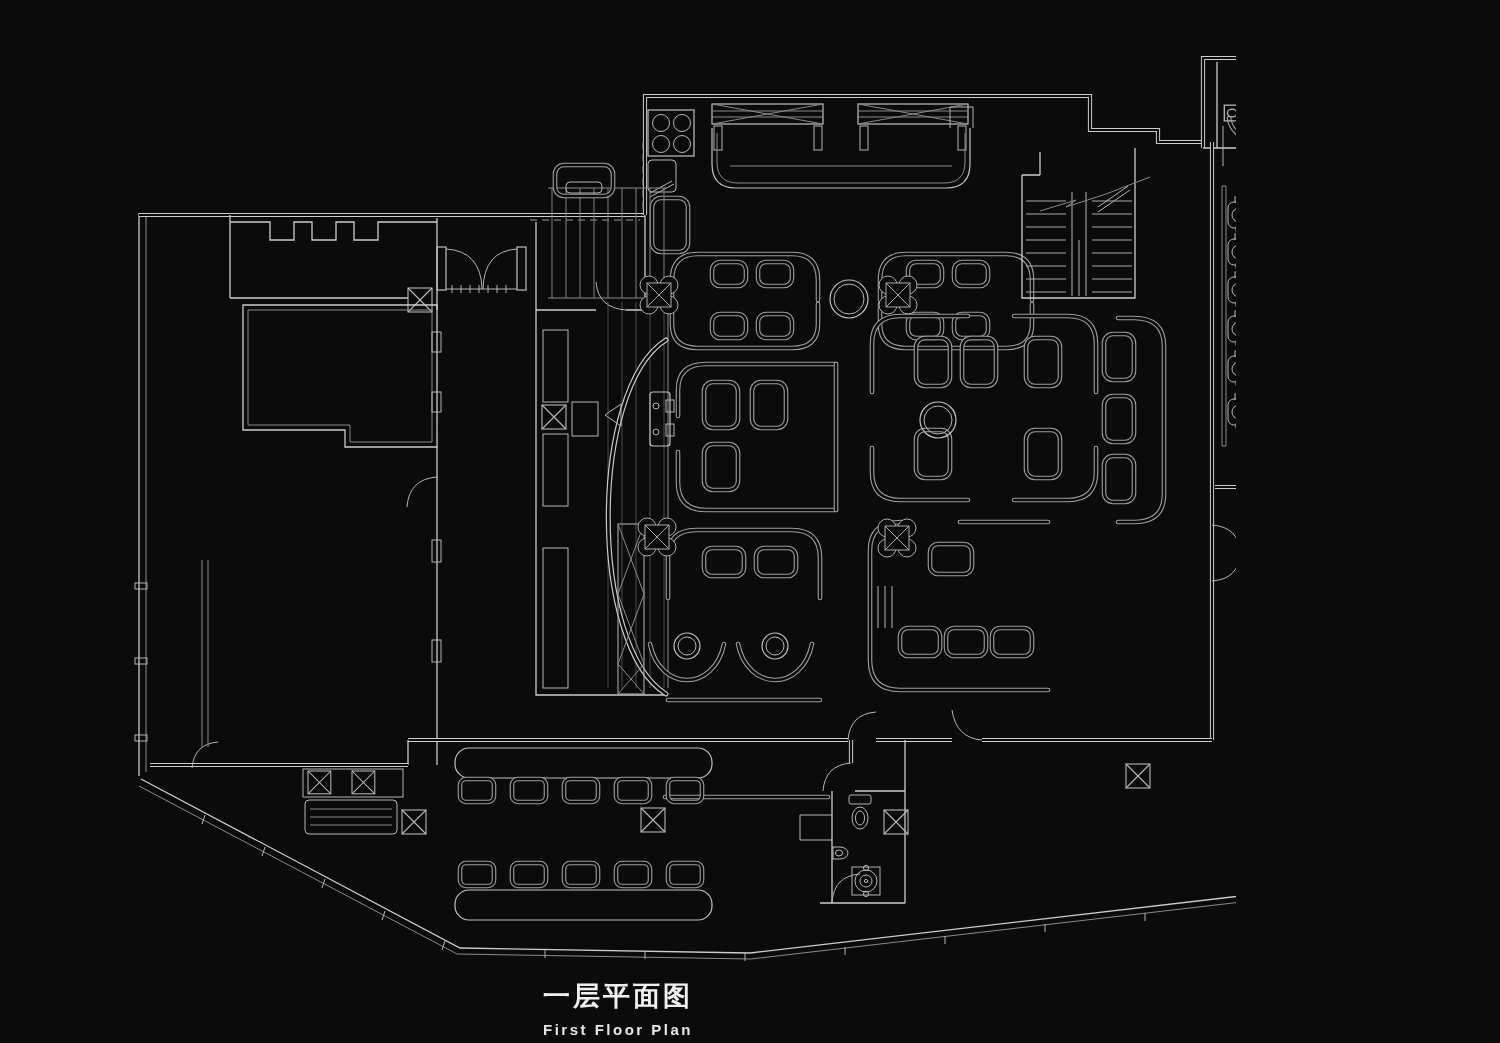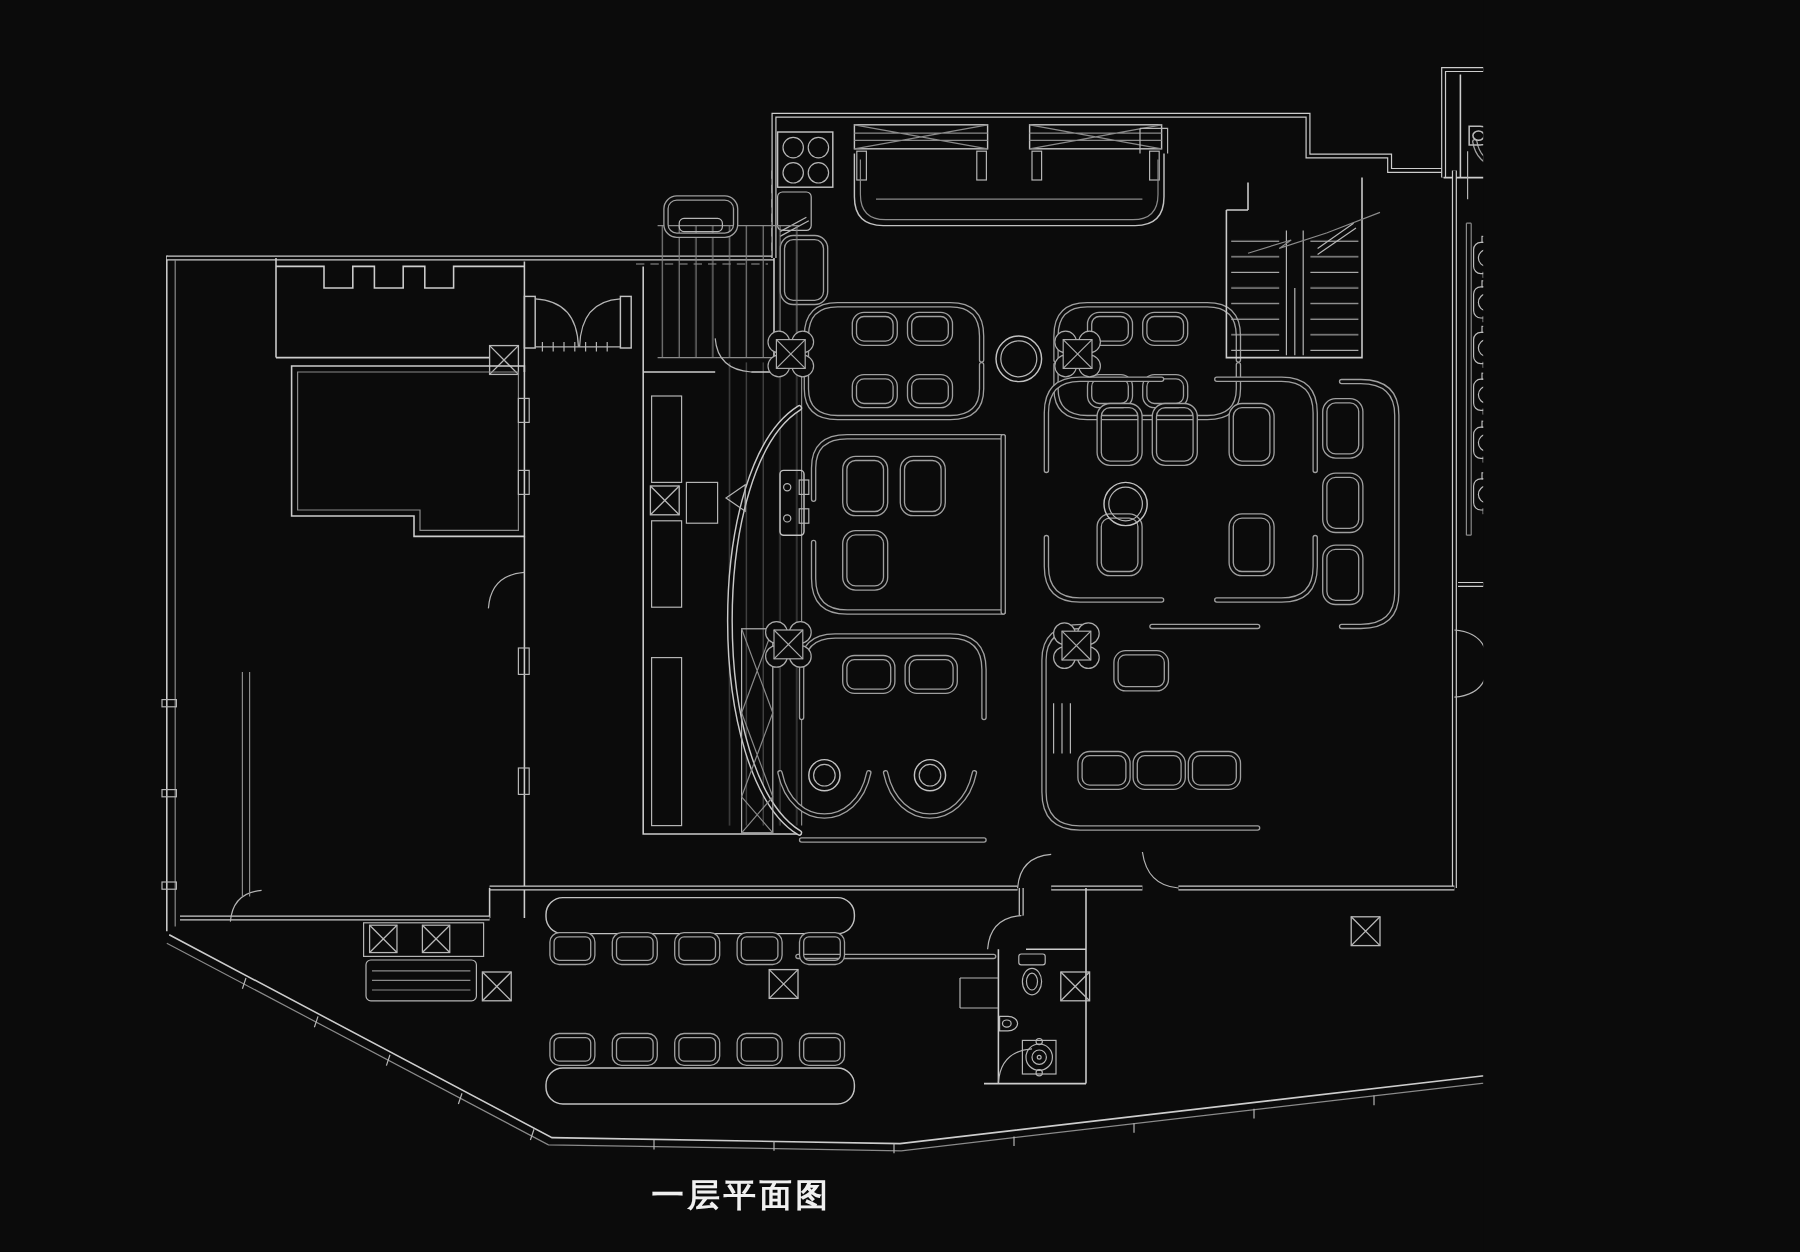--- a/index.html
+++ b/index.html
@@ -431,14 +431,15 @@
       <circle class="f" cx="866" cy="868" r="2.6"></circle>
           <circle class="f" cx="866" cy="894" r="2.6"></circle>
     </g>
     <path class="f" d="M860,874Q834,876 832,902"></path>
     <use href="#xcol" x="884" y="810"></use>
   </g>
 </svg>
 
 <div class="caption">
   <div class="cn">一层平面图</div>
+  <div class="en">First Floor Plan</div>
 </div>
 </div>
 
 </body></html>

